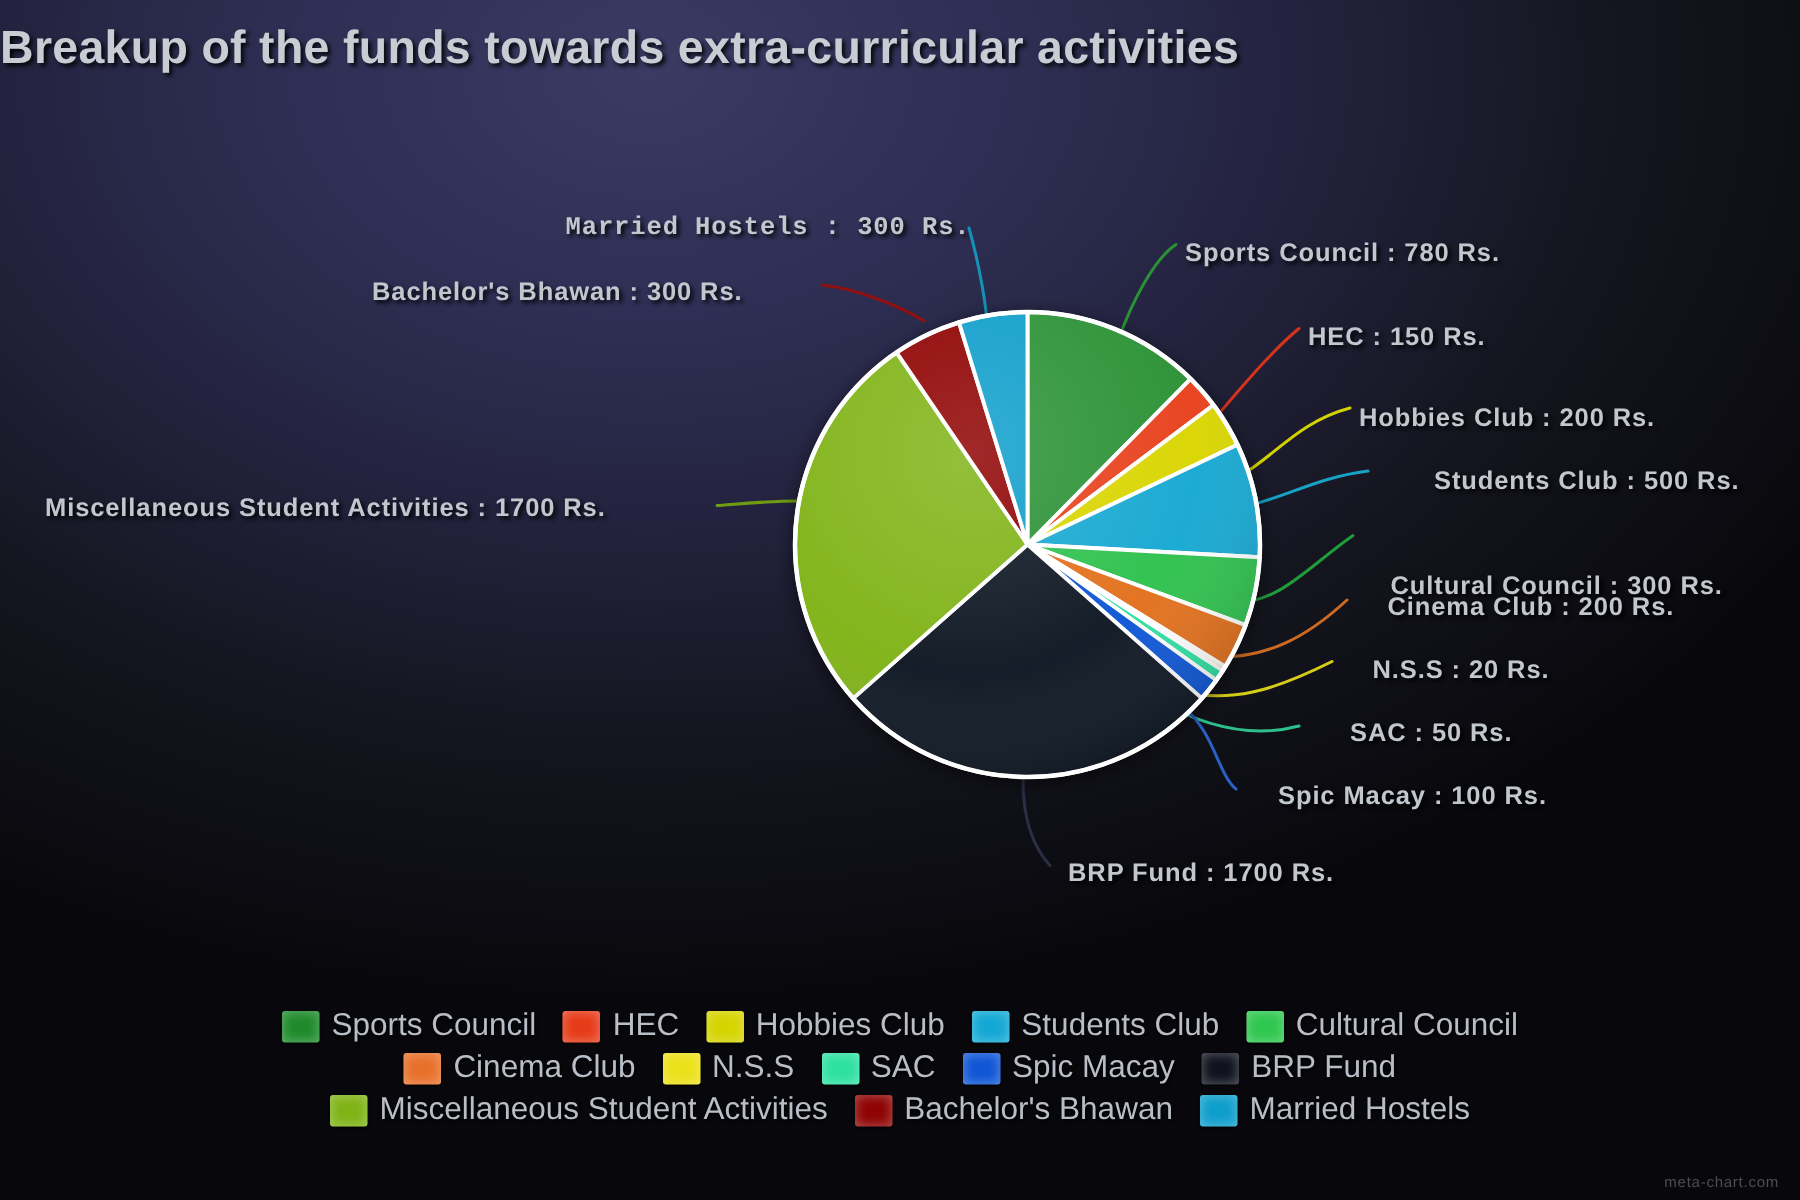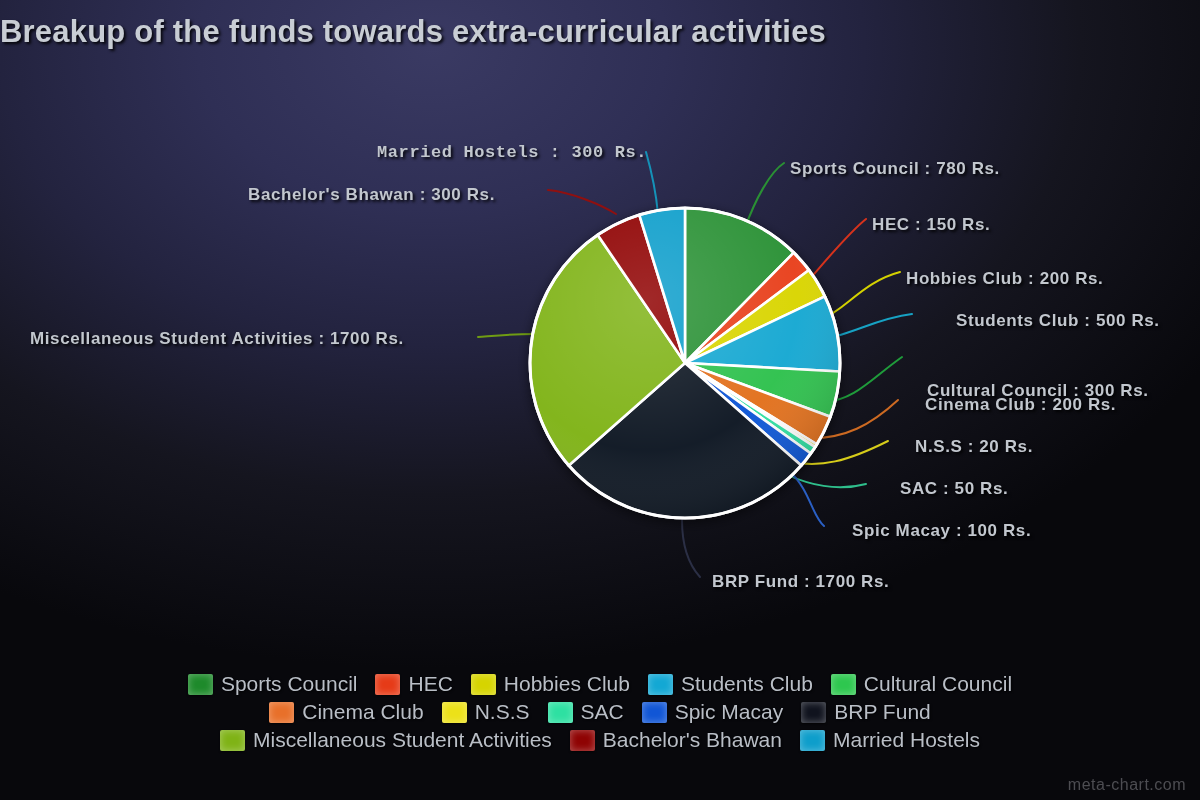--- a/index.html
+++ b/index.html
@@ -36,21 +36,21 @@
     display:flex;flex-direction:column;align-items:center;gap:4px;
   }
   .legend-row{display:flex;align-items:center;justify-content:center;gap:0;}
   .legend-item{display:flex;flex-direction:row;align-items:center;margin:0 9px;}
   .legend-swatch{
     width:25px;height:21px;display:inline-block;margin-right:8px;border-radius:2px;
     box-shadow:inset 0 0 7px 1px rgba(255,255,255,.30), 0 1px 2px rgba(0,0,0,.6);
   }
   .legend-label{font-size:21px;color:#b9bec6;white-space:nowrap;text-shadow:1px 1px 2px rgba(0,0,0,.8);}
   #watermark{
-    position:absolute;right:14px;bottom:6px;font-size:16px;color:#4d4d52;letter-spacing:.5px;
+    position:absolute;right:14px;bottom:6px;font-size:10px;color:#4d4d52;letter-spacing:.5px;
   }
 </style>
 </head>
 <body>
 
 <div id="chart-root">
 
   <div id="chart-title">Breakup of the funds towards extra-curricular activities</div>
 
   <div class="pie-wrap">

